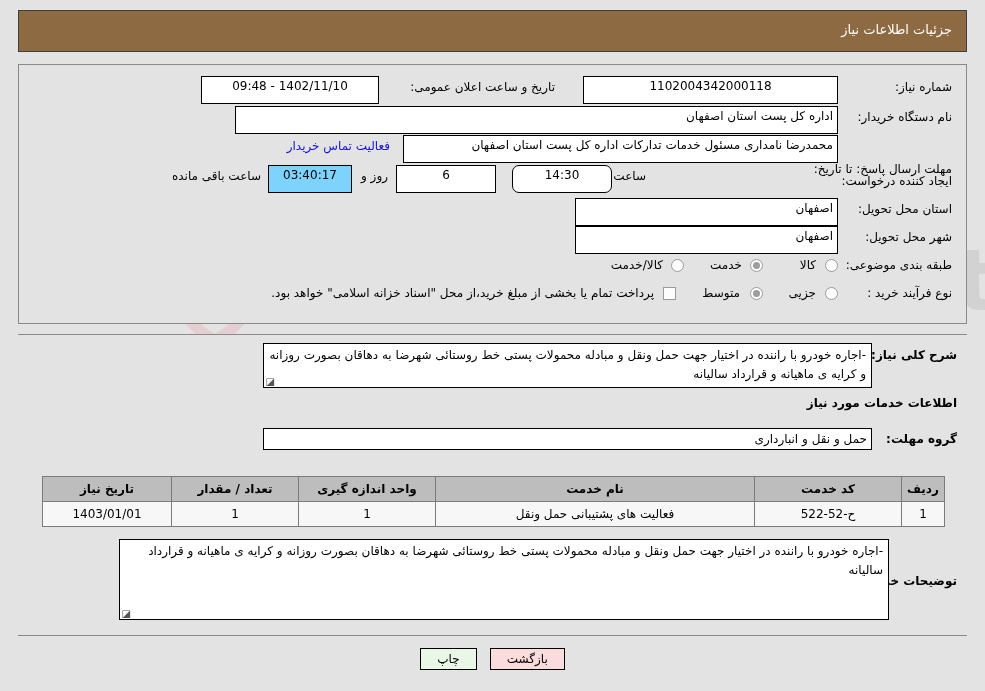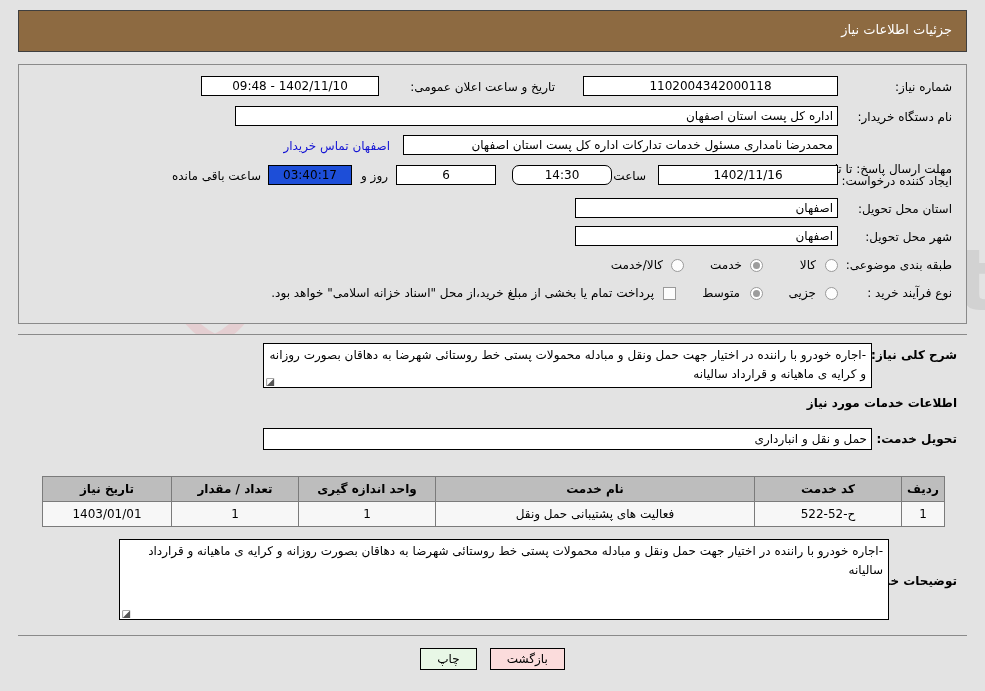--- a/index.html
+++ b/index.html
@@ -79,29 +79,29 @@
   .lbl.bold { font-weight: bold; }
 
   
   .fld {
     position: absolute;
     background: #ffffff;
     border: 1px solid #000000;
     box-sizing: border-box;
     font-size: 12px;
     color: #000;
-    height: 20px;
+    height: 28px;
     line-height: 18px;
     padding: 0 4px;
     overflow: hidden;
     white-space: nowrap;
   }
   .fld.center { text-align: center; }
   .fld.right  { text-align: right; }
-  .fld.yellow { background: #1d4ed8; }
+  .fld.yellow { background: #7dd3fc; }
 
   .linktext {
     position: absolute;
     font-size: 12px;
     color: #1414d4;
     white-space: nowrap;
     cursor: pointer;
   }
 
   
@@ -225,26 +225,25 @@
     <div class="fld center" style="right:128px; top:11px; width:255px;">1102004342000118</div>
 
     <span class="lbl" style="right:411px; top:15px;">تاریخ و ساعت اعلان عمومی:</span>
     <div class="fld center" style="right:587px; top:11px; width:178px;">1402/11/10 - 09:48</div>
 
     <span class="lbl" style="right:14px; top:45px;">نام دستگاه خریدار:</span>
     <div class="fld right" style="right:128px; top:41px; width:603px;padding-left:28px;">اداره کل پست استان اصفهان</div>
 
     <span class="lbl" style="right:14px; top:74px;margin-top:35px;">ایجاد کننده درخواست:</span>
     <div class="fld right" style="right:128px; top:70px; width:435px;">محمدرضا نامداری مسئول خدمات تدارکات اداره کل پست استان اصفهان</div>
-    <span class="linktext" style="right:576px; top:74px;">اصفهان تماس خریدار</span>
+    <span class="linktext" style="right:576px; top:74px;">فعالیت تماس خریدار</span>
 
     <span class="lbl" style="right:14px; top:97px;">
       <span>مهلت ارسال پاسخ: تا تاریخ:</span>
     </span>
-    <div class="fld center" style="right:128px; top:100px; width:180px;">1402/11/16</div>
     <span class="lbl" style="right:320px; top:104px;">ساعت</span>
     <div class="fld center" style="right:354px; top:100px; width:100px;border-radius:7px;">14:30</div>
     <div class="fld center" style="right:470px; top:100px; width:100px;">6</div>
     <span class="lbl" style="right:578px; top:104px;">روز و</span>
     <div class="fld center yellow" style="right:614px; top:100px; width:84px;">03:40:17</div>
     <span class="lbl" style="right:705px; top:104px;">ساعت باقی مانده</span>
 
     <span class="lbl" style="right:14px; top:137px;">استان محل تحویل:</span>
     <div class="fld right" style="right:128px; top:133px; width:263px;">اصفهان</div>
 
@@ -272,21 +271,21 @@
     <div class="inner">
 
       <span class="lbl bold" style="right:10px; top:14px;">شرح کلی نیاز:</span>
       <div class="ta" style="right:95px; top:9px; width:609px; height:45px;">
         <span>-اجاره خودرو با راننده در اختیار جهت حمل ونقل و مبادله محمولات  پستی خط روستائی شهرضا به دهاقان بصورت روزانه و کرایه ی ماهیانه و قرارداد سالیانه</span>
         <span class="grip">◪</span>
       </div>
 
       <span class="lbl bold" style="right:10px; top:62px;">اطلاعات خدمات مورد نیاز</span>
 
-      <span class="lbl bold" style="right:10px; top:98px;">تحویل خدمت:</span>
+      <span class="lbl bold" style="right:10px; top:98px;">گروه مهلت:</span>
       <div class="fld right" style="right:95px; top:94px; width:609px; height:22px; line-height:20px;">حمل و نقل و انبارداری</div>
 
       <table class="grid" style="right:22px; top:142px; width:903px;">
         <thead>
           <tr>
             <th style="width:36px;text-align:center;">ردیف</th>
             <th style="width:140px;">کد خدمت</th>
             <th>نام خدمت</th>
             <th style="width:130px;">واحد اندازه گیری</th>
             <th style="width:120px;">تعداد / مقدار</th>

